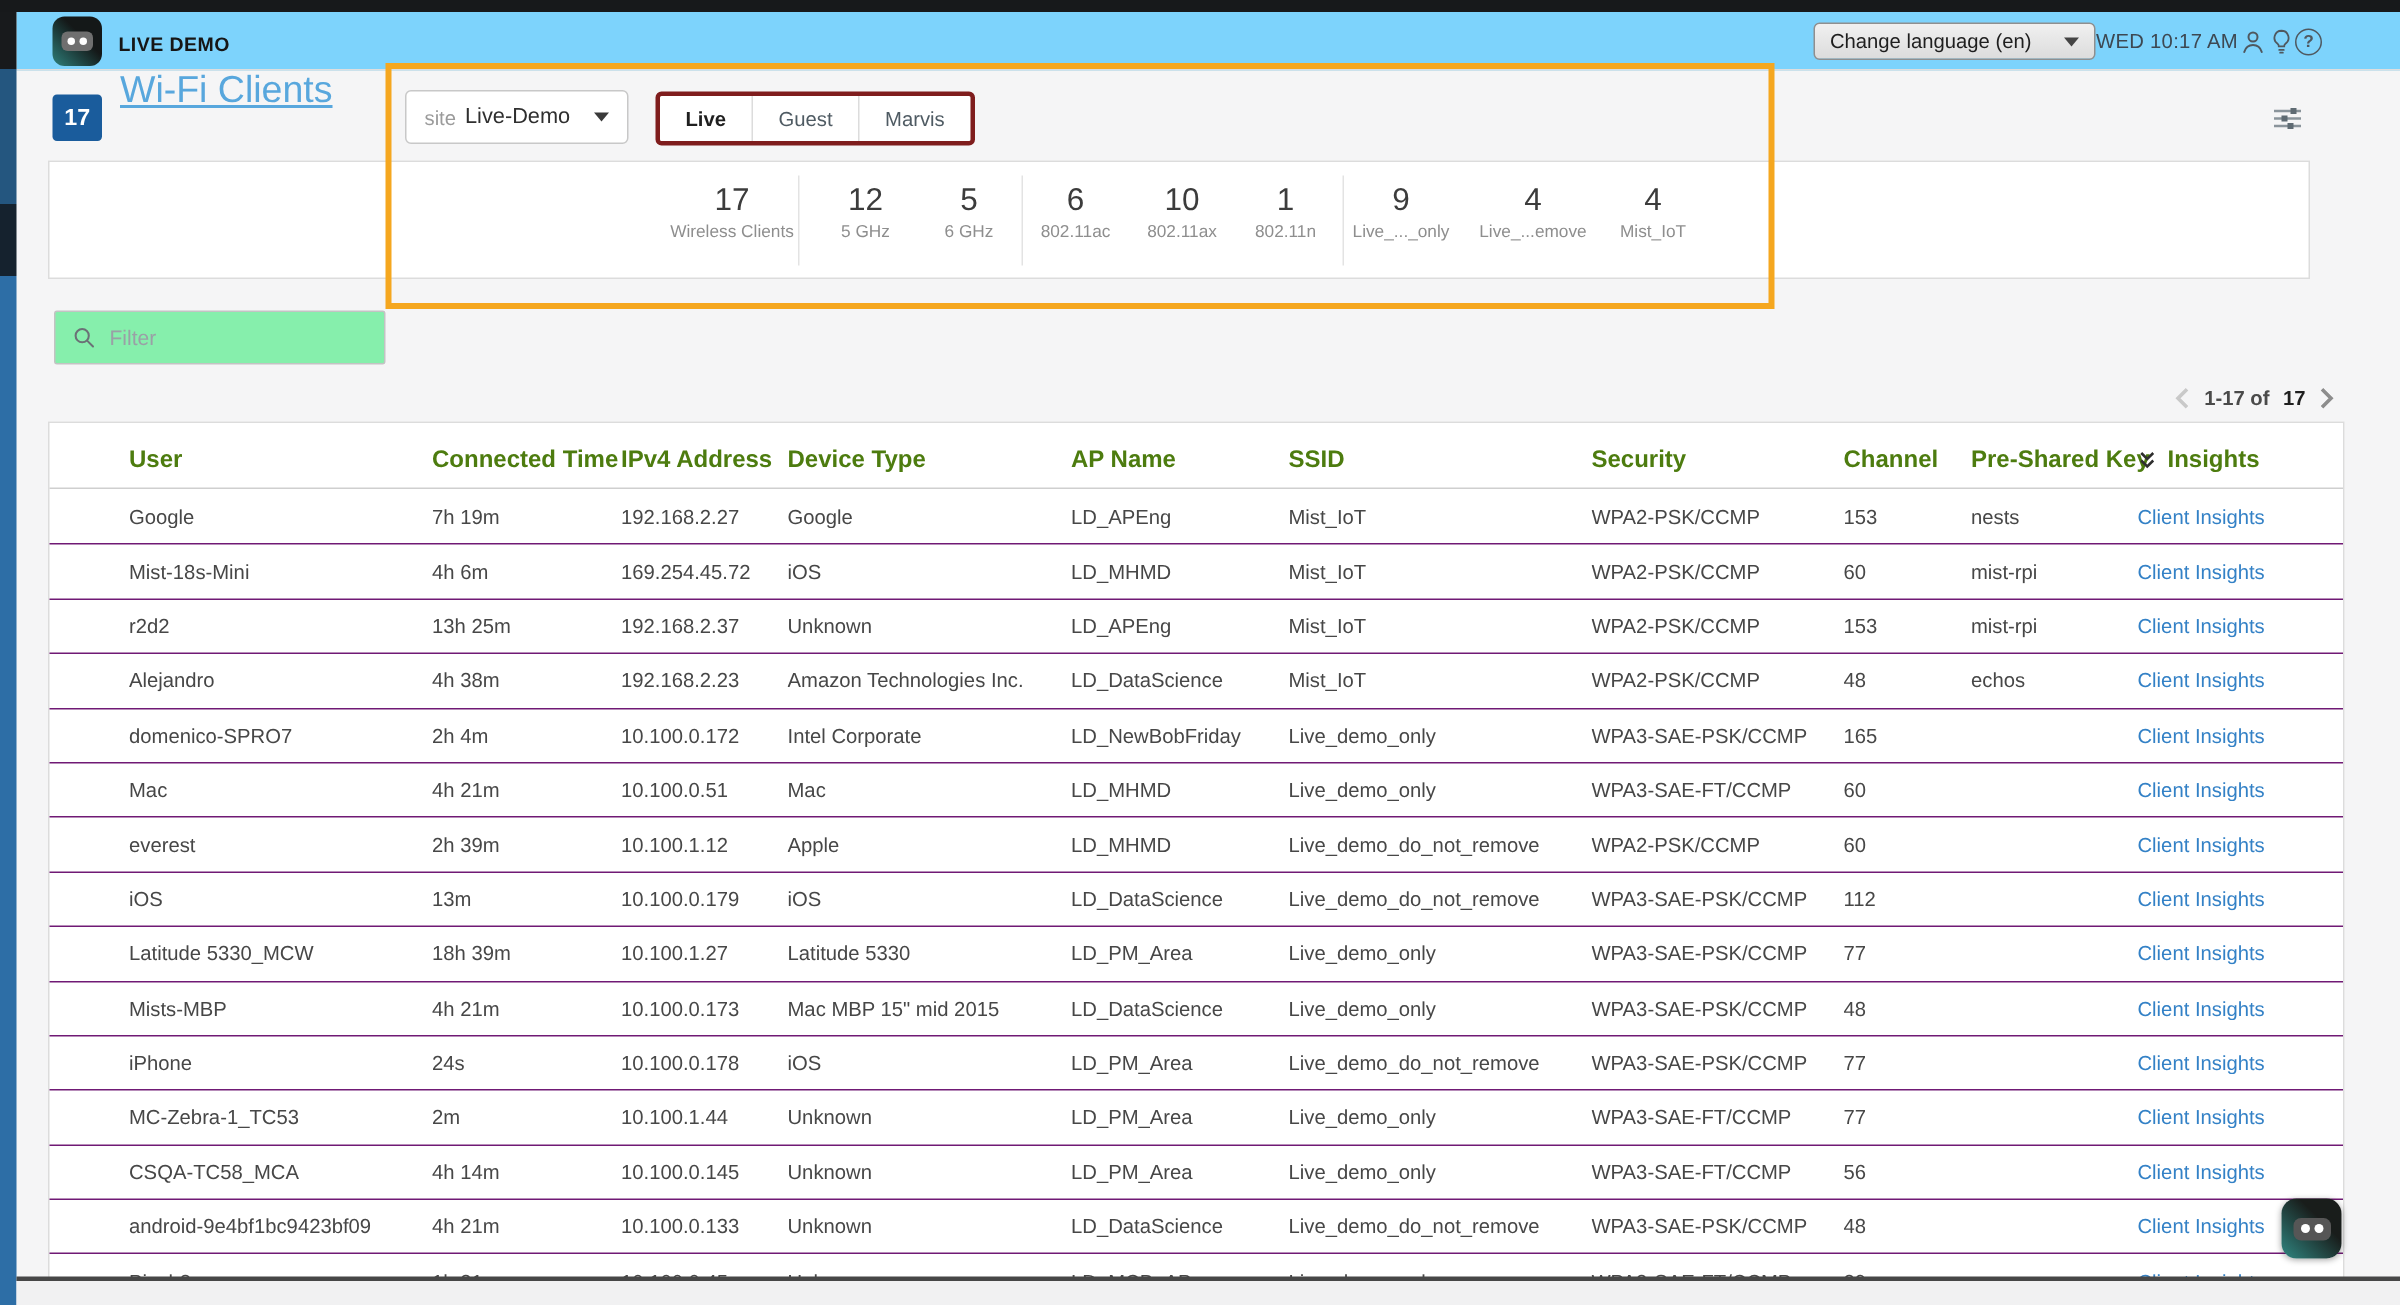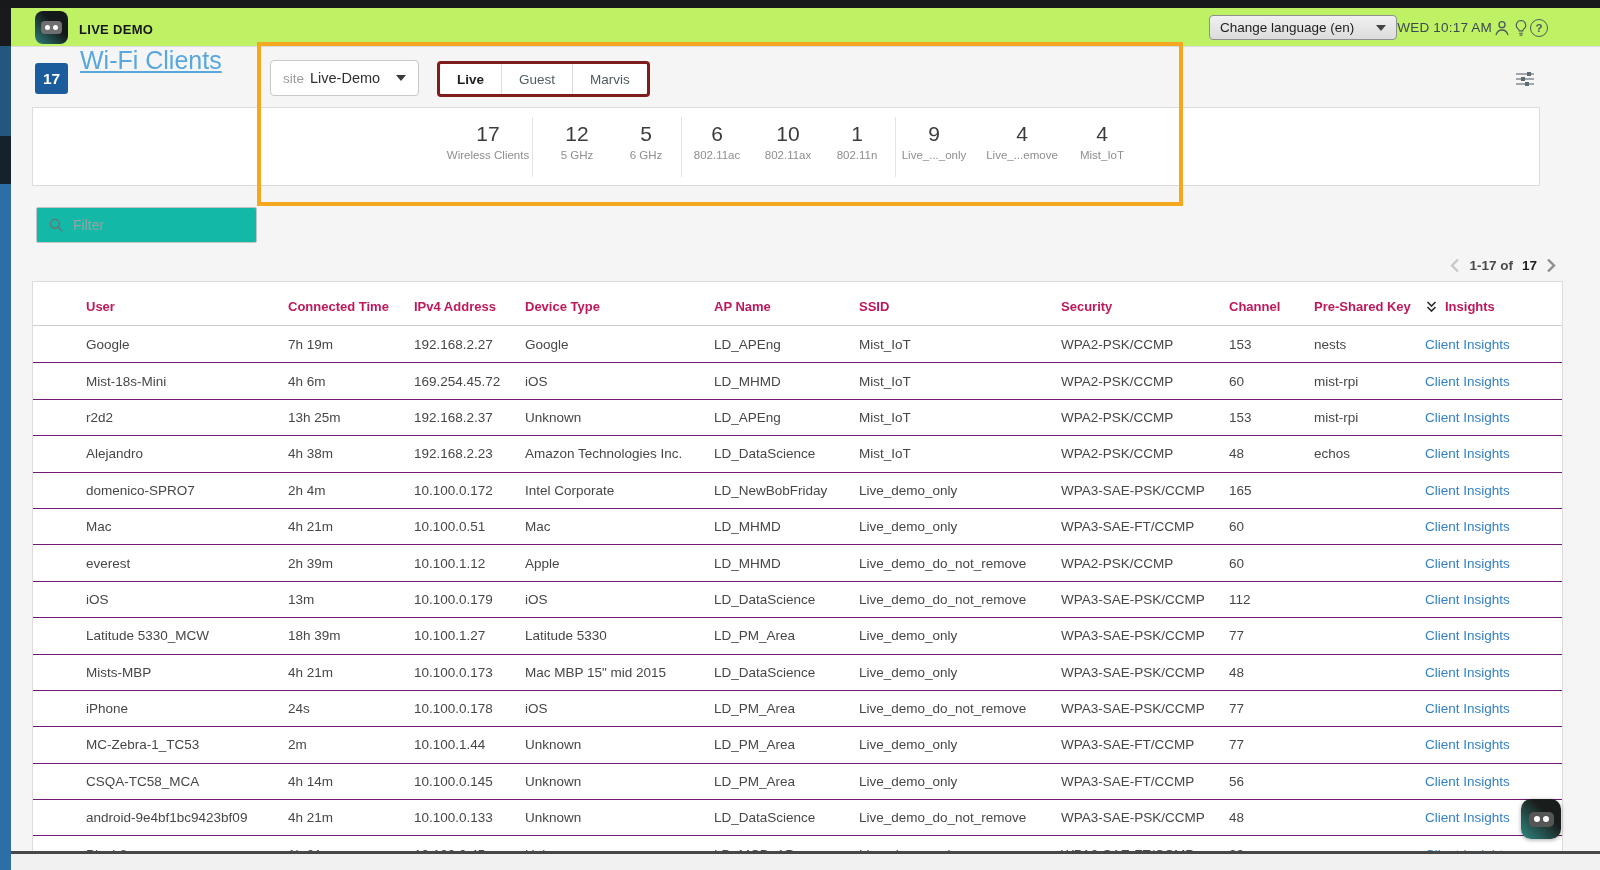--- a/index.html
+++ b/index.html
@@ -7,21 +7,21 @@
   .page {
     position:relative; width:1600px; height:870px; overflow:hidden;
     background:#f5f5f6;
     font-family:"Liberation Sans", sans-serif;
     -webkit-font-smoothing:antialiased;
   }
   
   .top-black { position:absolute; left:0; top:0; width:1600px; height:8px; background:#17191b; }
   .topbar {
     position:absolute; left:11px; top:8px; width:1589px; height:39px;
-    background:#bef264; border-bottom:1px solid #dedede;
+    background:#7dd3fc; border-bottom:1px solid #dedede;
     display:flex; align-items:center;
   }
   .brand-logo { position:absolute; left:24px; top:3px; width:33px; height:33px;
     border-radius:8px; background:linear-gradient(to bottom left, #141818 40%, var(--brand_teal) 100%);
     display:flex; align-items:center; justify-content:center; }
   .robot-eyes { width:21px; height:13px; background:#6f6f6f; border-radius:4px;
     display:flex; align-items:center; justify-content:center; gap:3px; }
   .robot-eyes i { width:5px; height:5px; background:#fff; border-radius:50%; display:block; }
   .brand-text { position:absolute; left:68px; top:14px; font-size:13px; font-weight:bold; color:#161616; letter-spacing:.3px; }
   .topbar-right { position:absolute; right:52px; top:0; height:39px; display:flex; align-items:center; }
@@ -65,34 +65,34 @@
   .stat .v { font-size:21px; color:#3c3c3c; line-height:26px; }
   .stat .l { font-size:11.5px; color:#8e8e8e; margin-top:2px; white-space:nowrap; }
   .stat-div { position:absolute; top:9px; height:60px; width:1px; background:#e3e3e3; }
   
   .annotation { position:absolute; left:257px; top:42px; width:926px; height:164px;
     border:4px solid var(--accent_orange); z-index:5; pointer-events:none; }
   
   .filter-wrap { position:absolute; left:36px; top:207px; width:221px; height:36px; }
   .filter-wrap svg { position:absolute; left:12px; top:10px; }
   .filter-input { width:100%; height:100%; border:1px solid #c3c3c3; border-radius:2px;
-    padding:0 10px 0 36px; font-size:14px; color:#333; background:#14b8a6;
+    padding:0 10px 0 36px; font-size:14px; color:#333; background:#86efac;
     font-family:"Liberation Sans", sans-serif; outline:none; }
   .filter-input::placeholder { color:#9aa0a6; }
   
   .pagination { position:absolute; right:44px; top:253px; height:24px; display:flex; align-items:center; gap:9px; }
   .pagination .range { font-size:13.5px; color:#4a4a4a;font-weight:bold; }
   .pagination .total { font-size:13.5px; font-weight:bold; color:#1f1f1f; }
   .pg-btn { display:flex; align-items:center; cursor:pointer; }
   
   .table-card { position:absolute; left:32px; top:281px; width:1531px; height:640px;
     background:#fff; border:1px solid #dcdcdc; }
   .grid { display:grid; grid-template-columns:53px 202px 126px 111px 189px 145px 202px 168px 85px 111px 1fr; align-items:center; }
   .thead { height:44px; border-bottom:1px solid #cfcfcf; padding-top:6px; }
-  .thead .th { font-size:13px; font-weight:bold; color:#be185d; padding-right:24px; white-space:nowrap; }
+  .thead .th { font-size:16px; font-weight:bold; color:#4d7c0f; padding-right:24px; white-space:nowrap; }
   .th.insights-h { display:flex; align-items:center; gap:7px; }
   .trow { height:36.4px; border-top:1px solid #701a75; }
   .trow:first-child { border-top:none; }
   .trow .td { font-size:13.5px; color:#474747; padding-right:10px; white-space:nowrap; overflow:hidden; }
   .td a, .link { color:var(--link_blue); text-decoration:none; cursor:pointer; font-size:13.5px; }
   
   .bottom-line { position:absolute; left:11px; top:851px; width:1589px; height:3px; background:#474747; z-index:4; }
   .bottom-area { position:absolute; left:11px; top:854px; width:1589px; height:16px; background:#f1f1f2; z-index:4; }
   .chat-fab { position:absolute; left:1521px; top:799px; width:40px; height:40px; border-radius:10px;
     background:linear-gradient(to bottom left, #191d1b 35%, var(--brand_teal) 95%);

